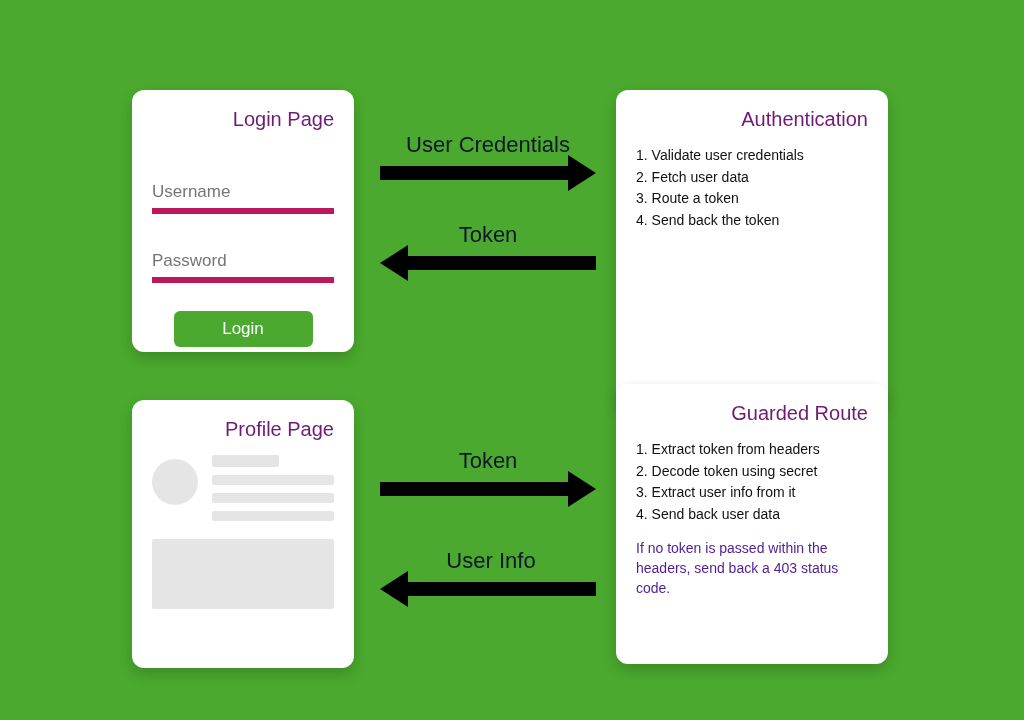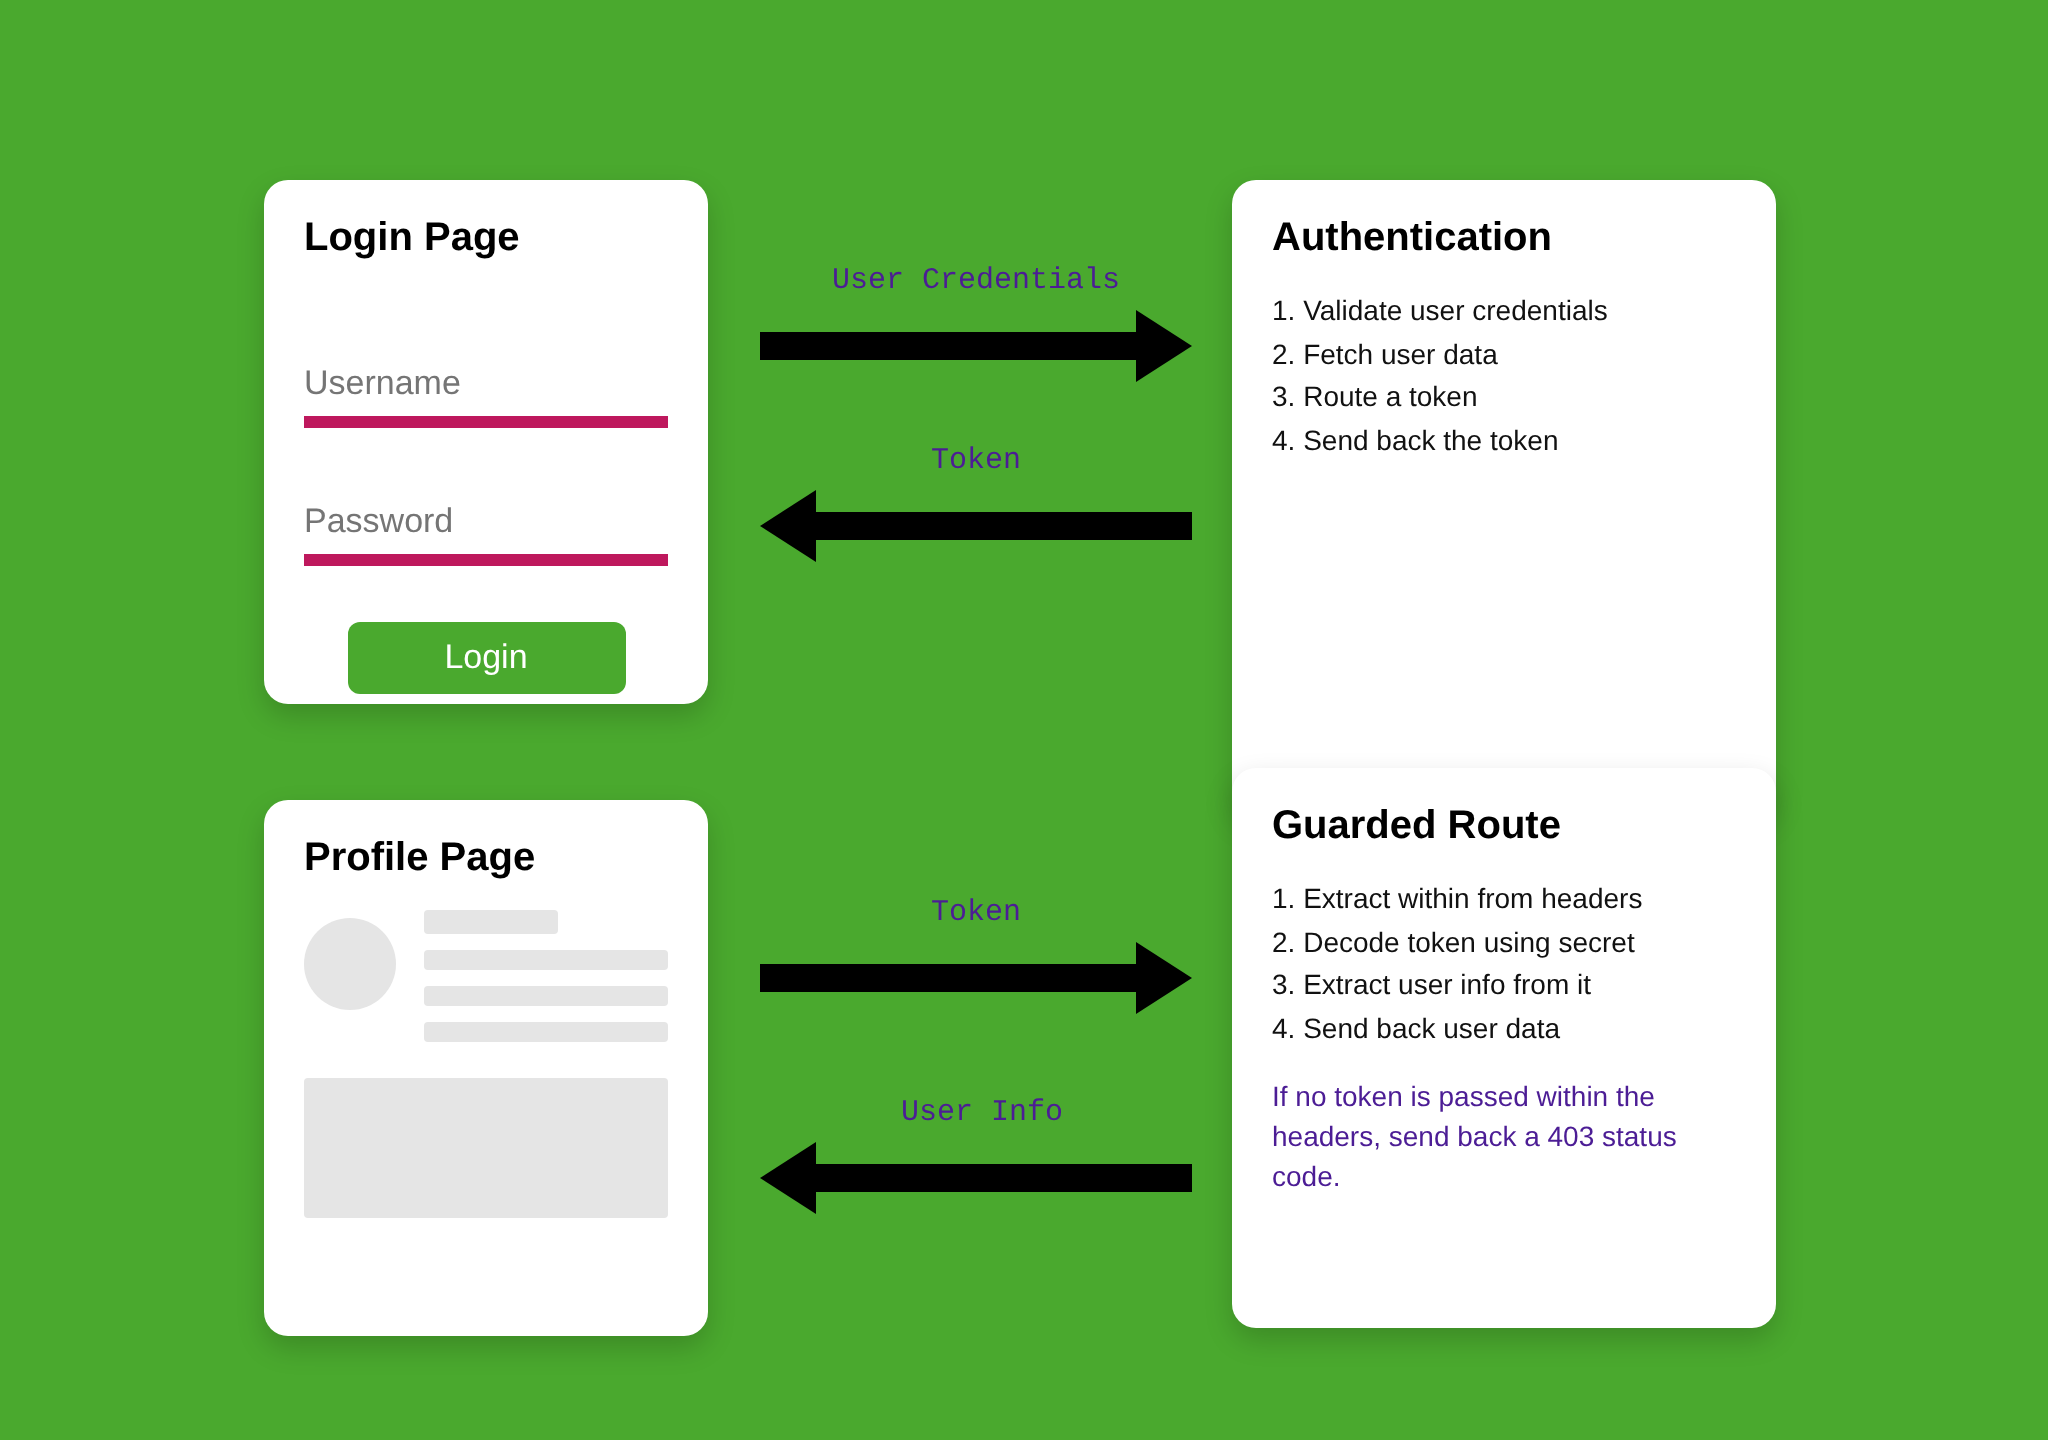--- a/index.html
+++ b/index.html
@@ -15,23 +15,23 @@
   .card {
     position: absolute;
     background: #fff;
     border-radius: 12px;
     box-shadow: 0 6px 14px rgba(0,0,0,0.18);
     padding: 18px 20px 20px 20px;
   }
 
   .card h2 {
     font-size: 20px;
-    font-weight: 700;
-    text-align: left;
-    color: #000000;
+    font-weight: 400;
+    text-align: right;
+    color: #701a75;
     margin-bottom: 14px;
   }
 
   
   #login-card { left: 132px; top: 90px; width: 222px; height: 262px; }
   .input-line {
     border: none;
     border-bottom: 6px solid #be185d;
     width: 100%;
     font-size: 17px;
@@ -101,26 +101,25 @@
     border-left: 28px solid #000;
   }
   .arrow .head-left {
     width: 0; height: 0;
     border-top: 18px solid transparent;
     border-bottom: 18px solid transparent;
     border-right: 28px solid #000;
   }
   .arrow-label {
     position: absolute;
-    color: #4c1d95;
-    font-size: 15px;
+    color: #0f172a;
+    font-size: 22px;
     font-weight: 400;
     width: 200px;
     text-align: center;
-    font-family: Liberation Mono, monospace;
   }
 </style>
 </head>
 <body>
 
 <div id="login-card" class="card">
   <h2>Login Page</h2>
   <input class="input-line" placeholder="Username" style="">
   <input class="input-line" placeholder="Password" style="">
   <button class="login-btn">Login</button>
@@ -146,21 +145,21 @@
       <div class="skel-line"></div>
       <div class="skel-line"></div>
     </div>
   </div>
   <div class="skel-block"></div>
 </div>
 
 <div id="guarded-card" class="card">
   <h2>Guarded Route</h2>
   <ol class="step-list">
-    <li>Extract within from headers</li>
+    <li>Extract token from headers</li>
     <li>Decode token using secret</li>
     <li>Extract user info from it</li>
     <li>Send back user data</li>
   </ol>
   <p class="note">If no token is passed within the headers, send back a 403 status code.</p>
 </div>
 
 <div class="arrow-label" style="left:388px; top:132px;">User Credentials</div>
 <div class="arrow" style="left:380px; top:158px; width:216px;">
   <div class="shaft"></div>

